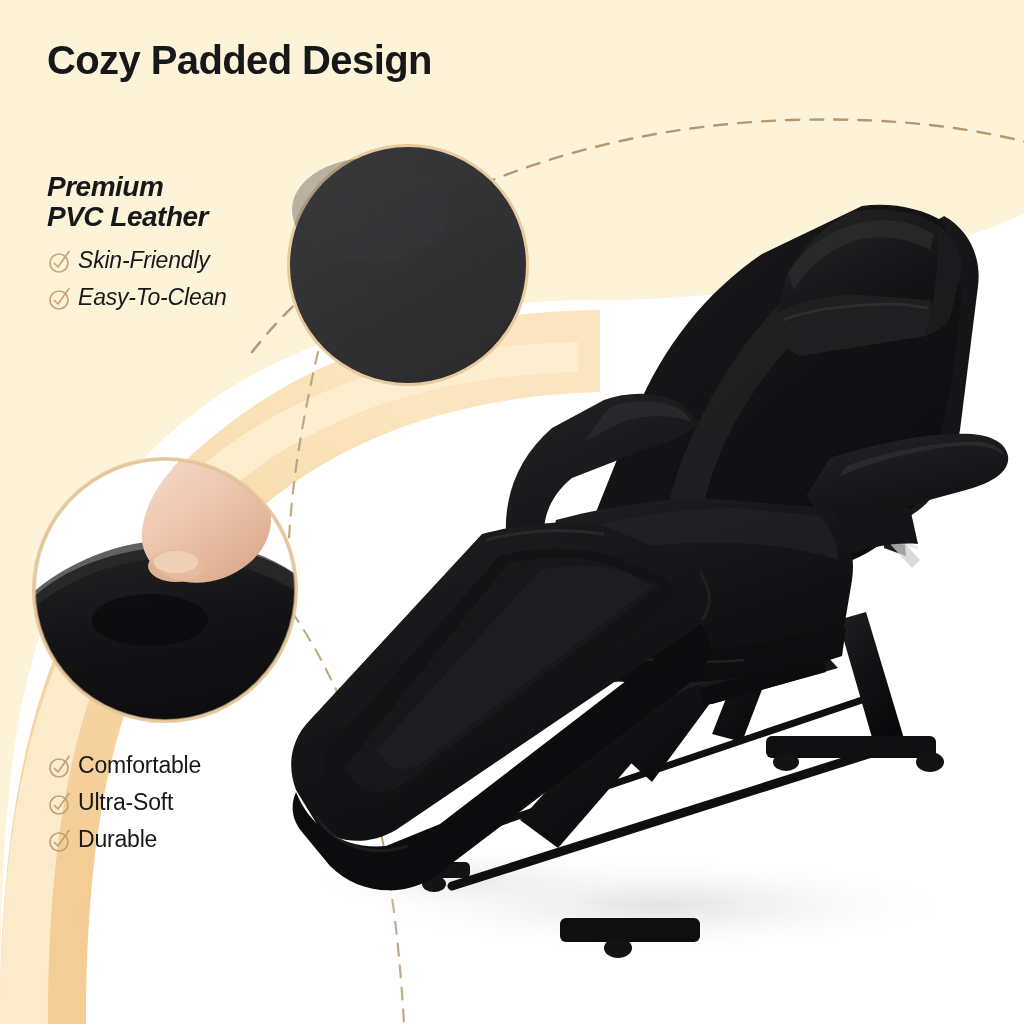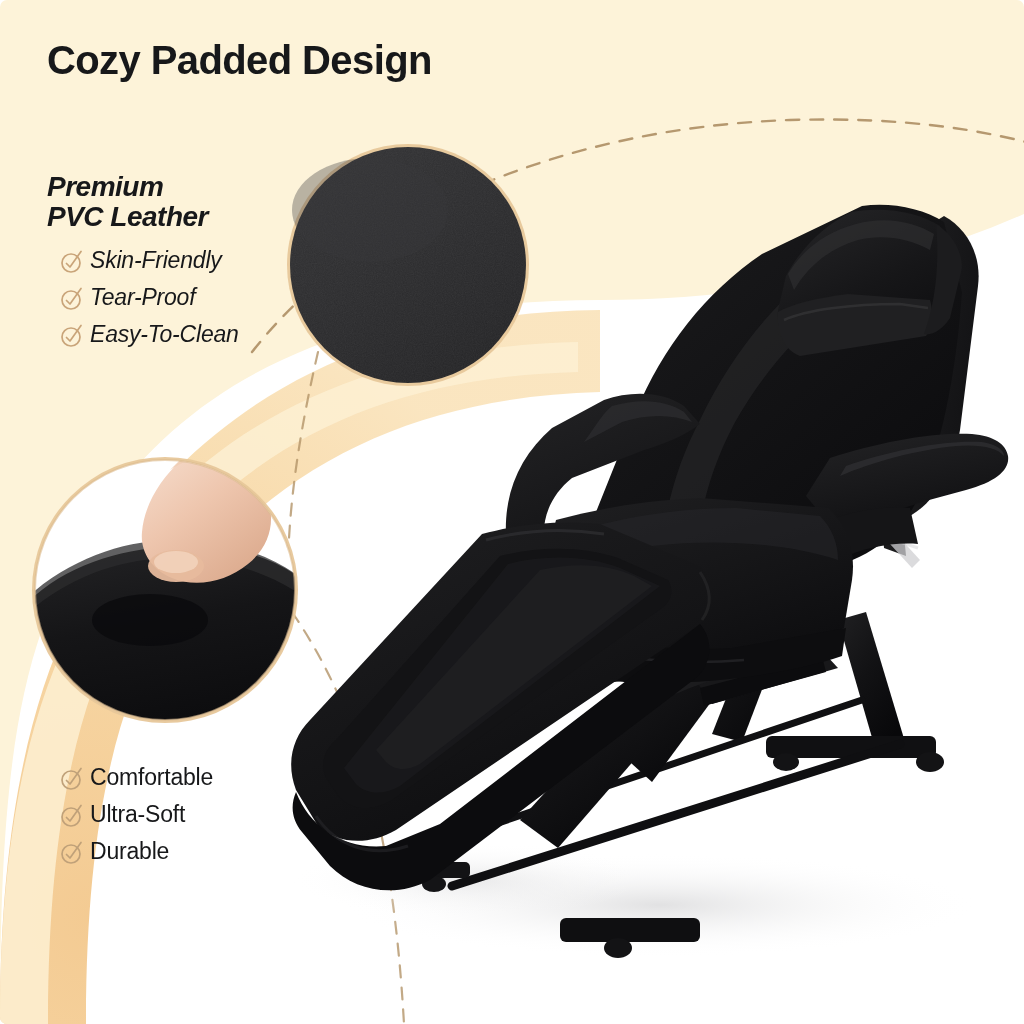--- a/index.html
+++ b/index.html
@@ -9,21 +9,20 @@
   }
   body {
     font-family: "Liberation Sans", sans-serif;
   }
   #poster {
     position: relative;
     width: 1024px;
     height: 1024px;
     overflow: hidden;
     background: #ffffff;
-    border-radius: 7px;
   }
   .layer {
     position: absolute;
     left: 0;
     top: 0;
     width: 1024px;
     height: 1024px;
   }
   svg.layer { display: block; }
 
@@ -49,21 +48,21 @@
     font-size: 28px;
     font-weight: 700;
     line-height: 1.06;
     letter-spacing: -0.5px;
     color: #17181a;
     margin: 0 0 12px 0;
     white-space: pre-line;
   }
   .bullet-list {
     list-style: none;
-    margin: 12px;
+    margin: 0;
     padding: 0;
     text-align: center;
   }
   .bullet-item {
     display: flex;
     align-items: center;
     height: 35px;
     margin-bottom: 2px;
   }
   .bullet-check {
@@ -396,27 +395,20 @@
   <div class="feature-block" id="feature-leather">
     <h2 class="feature-heading">Premium
 PVC Leather</h2>
     <ul class="bullet-list">
       <li class="bullet-item">
         <svg class="bullet-check" viewBox="0 0 26 26">
           <circle cx="12" cy="15" r="9" fill="none" stroke="#c9a479" stroke-width="1.7"></circle>
           <path d="M7.5,15.5 L11,19 L22,3.5" fill="none" stroke="#c9a479" stroke-width="1.7" stroke-linecap="round" stroke-linejoin="round"></path>
         </svg>
         <span class="bullet-label">Skin-Friendly</span>
-      </li>
-      <li class="bullet-item">
-        <svg class="bullet-check" viewBox="0 0 26 26">
-          <circle cx="12" cy="15" r="9" fill="none" stroke="#c9a479" stroke-width="1.7"></circle>
-          <path d="M7.5,15.5 L11,19 L22,3.5" fill="none" stroke="#c9a479" stroke-width="1.7" stroke-linecap="round" stroke-linejoin="round"></path>
-        </svg>
-        <span class="bullet-label">Tear-Proof</span>
       </li>
       <li class="bullet-item">
         <svg class="bullet-check" viewBox="0 0 26 26">
           <circle cx="12" cy="15" r="9" fill="none" stroke="#c9a479" stroke-width="1.7"></circle>
           <path d="M7.5,15.5 L11,19 L22,3.5" fill="none" stroke="#c9a479" stroke-width="1.7" stroke-linecap="round" stroke-linejoin="round"></path>
         </svg>
         <span class="bullet-label">Easy-To-Clean</span>
       </li>
     </ul>
   </div>

